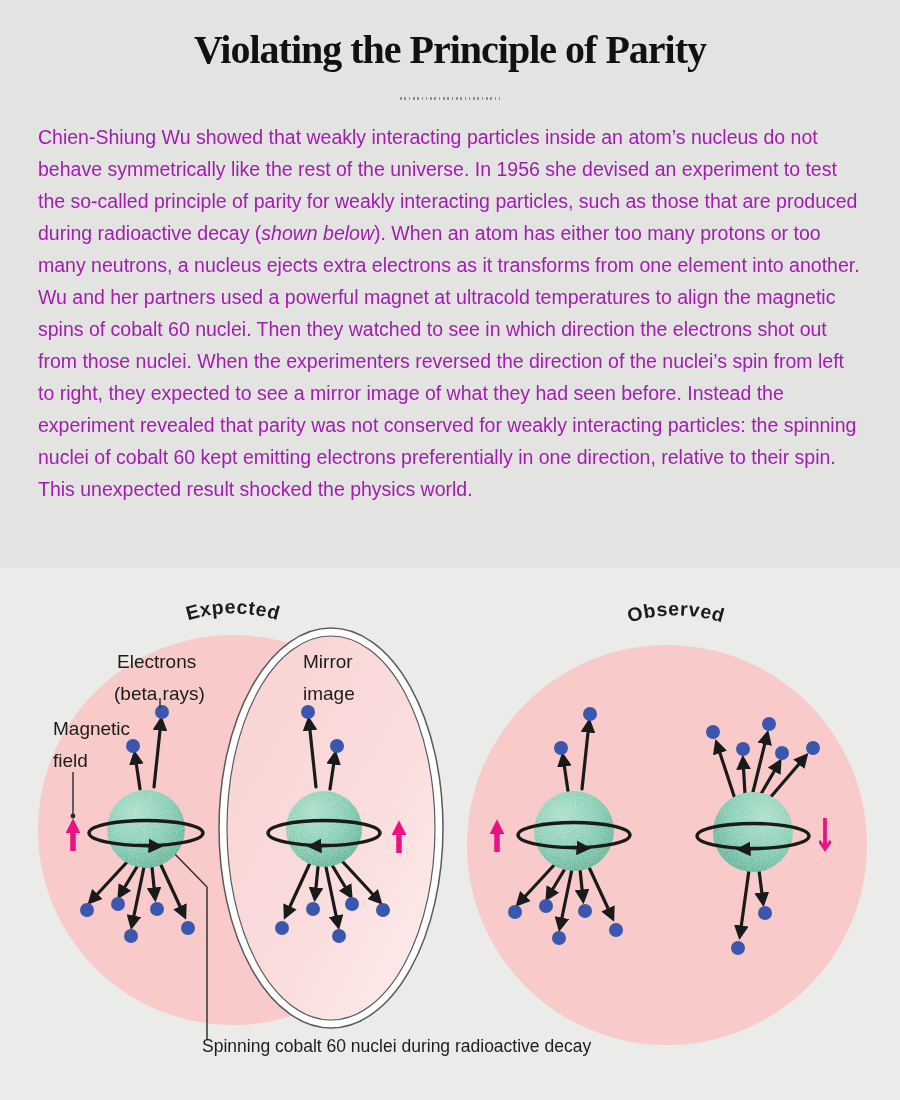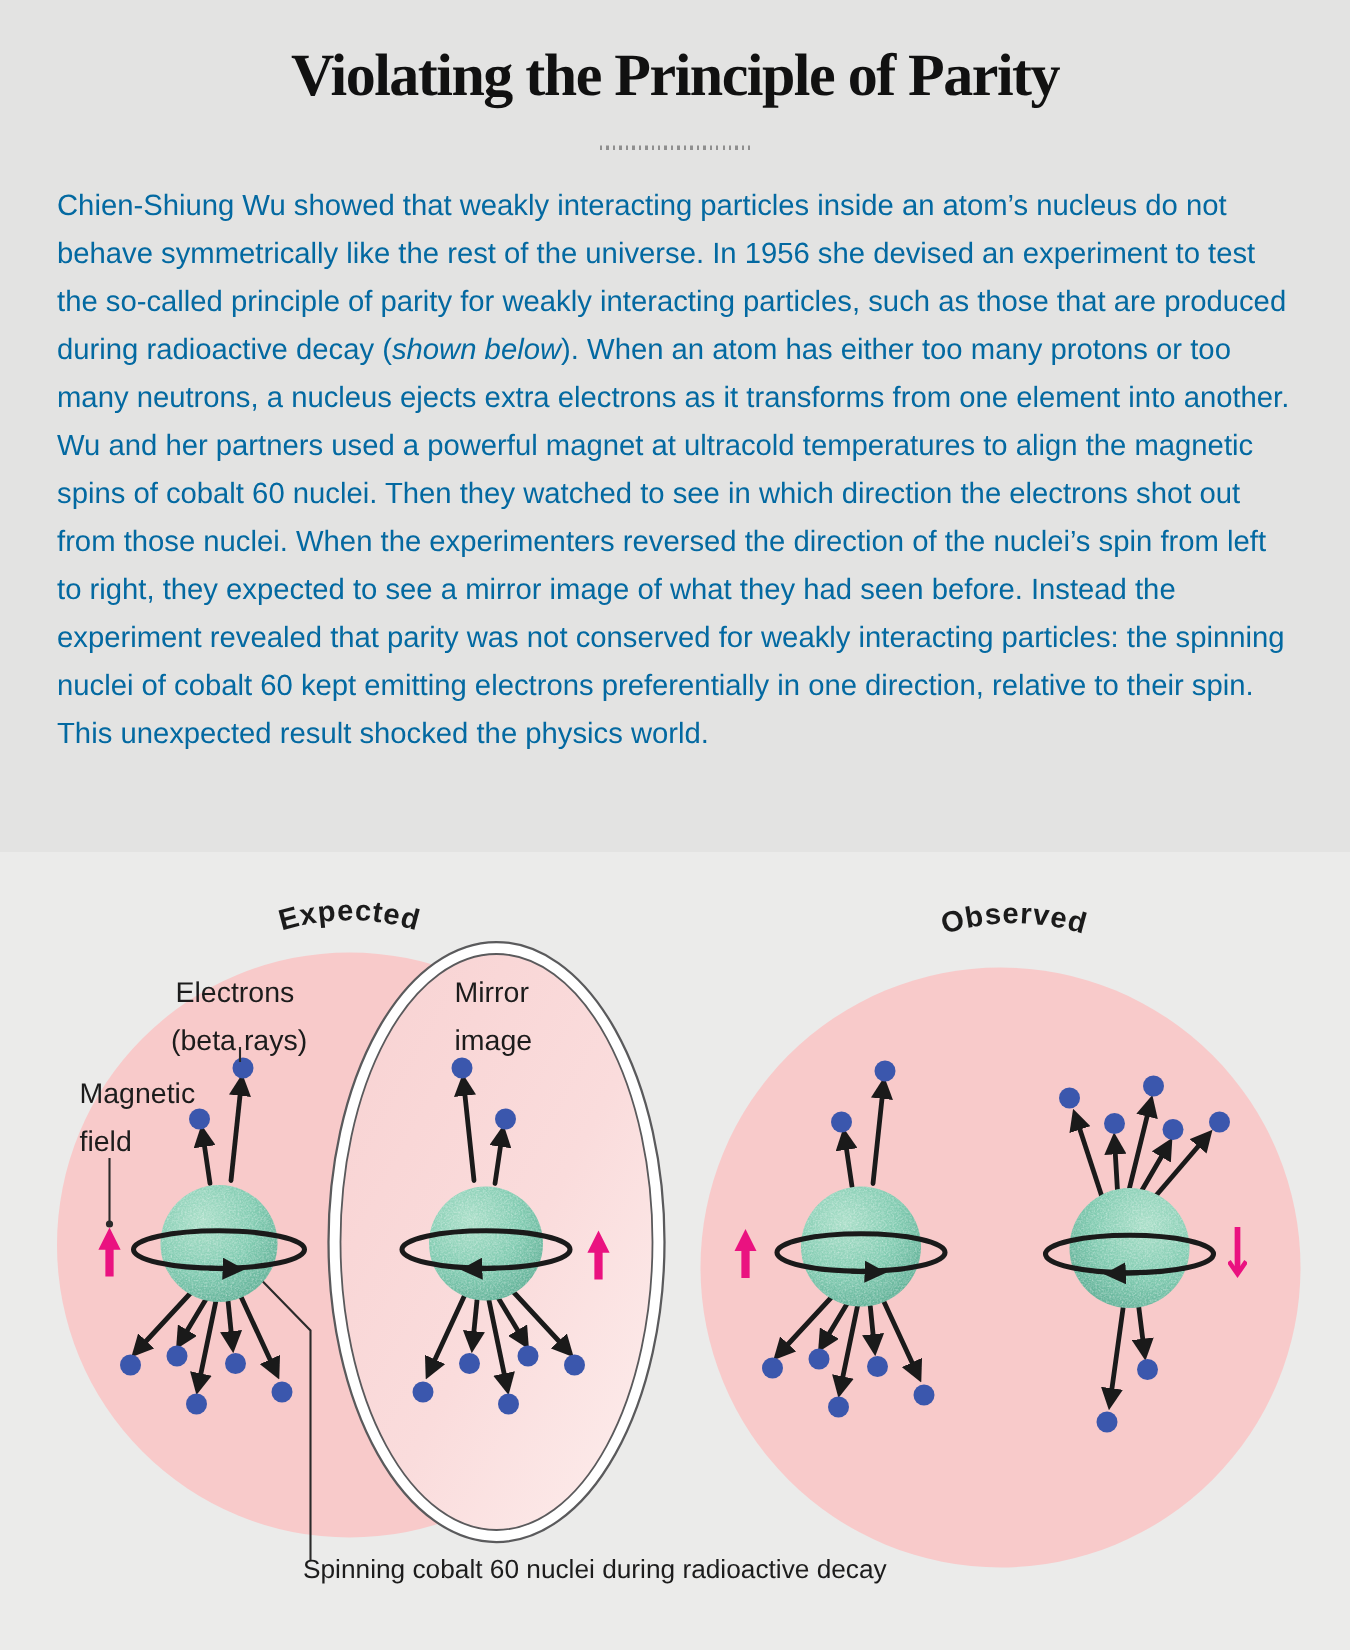--- a/index.html
+++ b/index.html
@@ -16,21 +16,21 @@
     font-family:"Liberation Serif","DejaVu Serif",serif;
     font-weight:700;font-size:40px;letter-spacing:-1px;color:#111;
   }
   .dotted-divider{
     width:100px;height:3px;margin:24px auto 0;
     background:repeating-linear-gradient(90deg,#8f8f8f 0 1.6px,transparent 1.6px 4.3px);
   }
   
   .intro{
     margin:21px 38px 0;
-    font-size:19.5px;line-height:32px;color:#0369a1;
+    font-size:19.5px;line-height:32px;color:#a21caf;
   }
   
   .figure{
     position:absolute;left:0;top:568px;width:900px;height:532px;
     background:var(--background_figure,#ebebea);
   }
   .figure svg{display:block;}
   .region-circle{fill:var(--region_pink,#f8caca);}
   .electron-dot{fill:var(--electron_blue,#3b57ad);}
   .black-arrow{stroke:var(--arrow_black,#1a1a1a);stroke-width:3.2;fill:none;stroke-linecap:round;}

